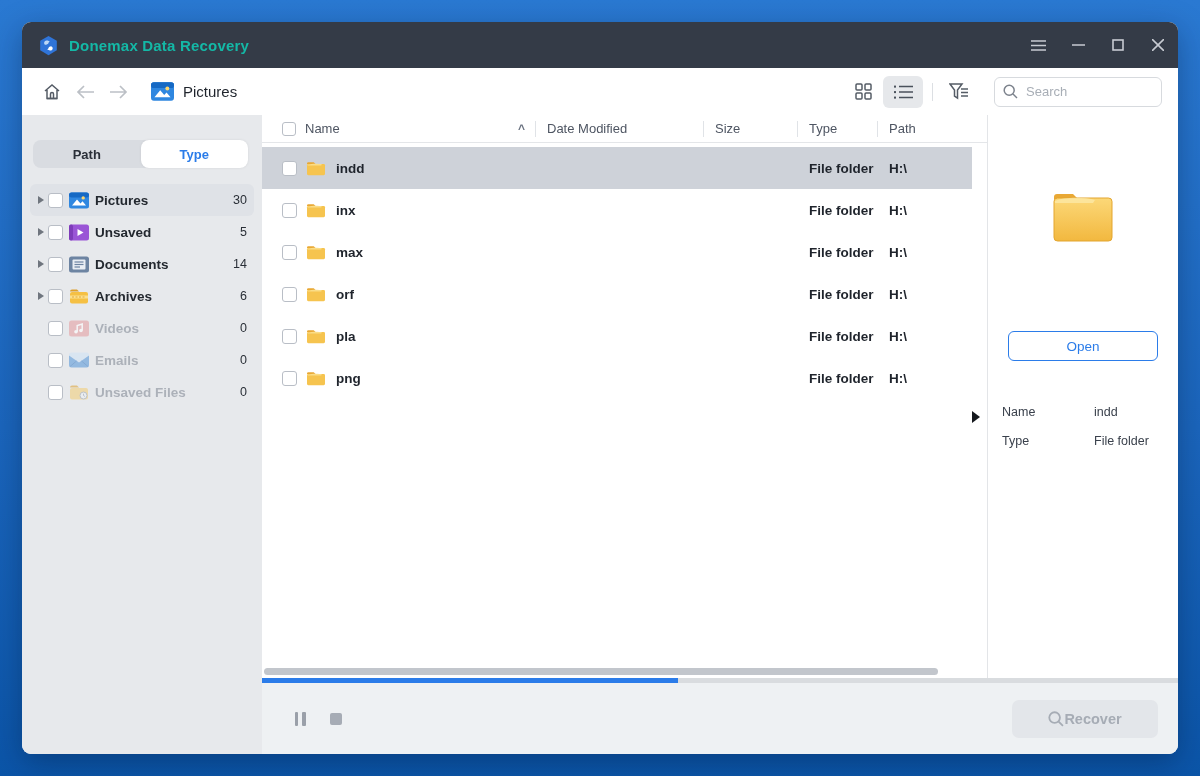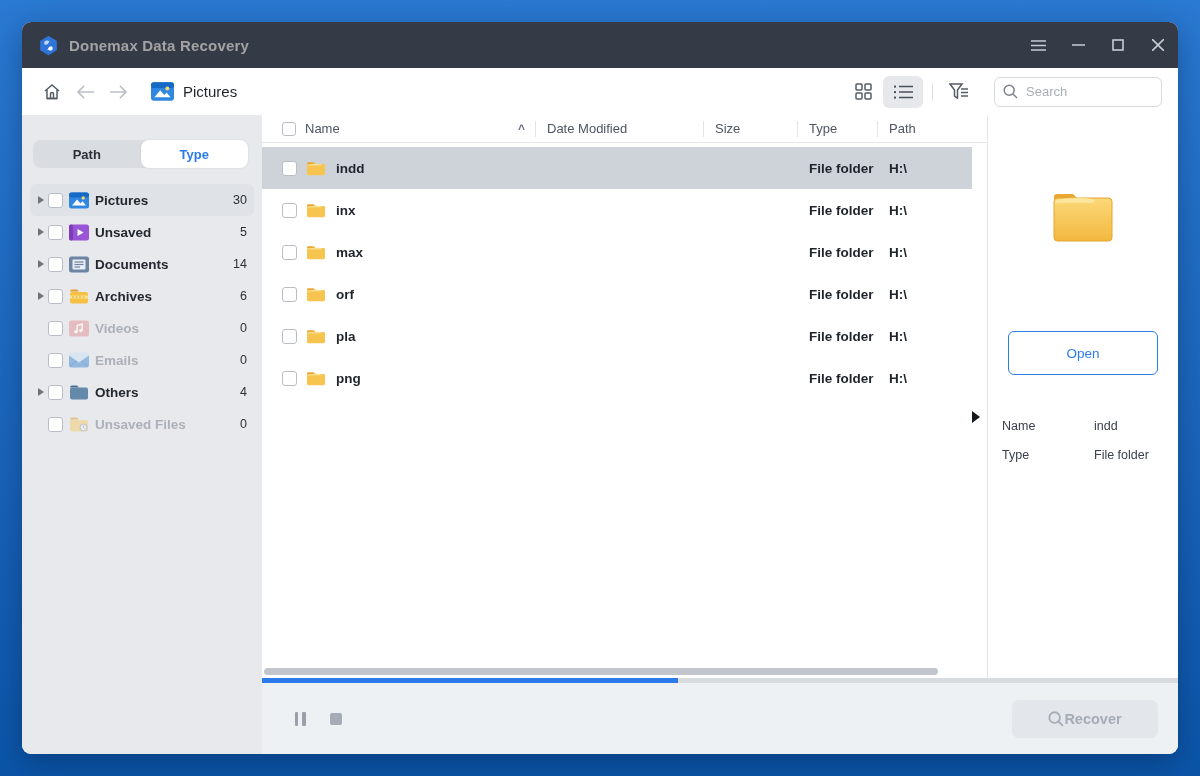--- a/index.html
+++ b/index.html
@@ -7,21 +7,21 @@
     font-family:"Liberation Sans","DejaVu Sans",sans-serif; }
   body { background:linear-gradient(180deg,#2a79d2 0%,#1b66bd 55%,#0b55a8 100%); position:relative; }
 
   .window { position:absolute; left:22px; top:22px; width:1156px; height:732px;
     border-radius:9px; overflow:hidden; background:#fff; display:flex; flex-direction:column;
     box-shadow:0 8px 30px rgba(0,20,50,.35); }
 
   
   .titlebar { height:46px; background:#343b47; display:flex; align-items:center; flex-shrink:0; }
   .app-logo { width:21px; height:21px; margin-left:16px; flex-shrink:0; }
-  .app-title { color:#a3a3a3; font-size:15px; font-weight:bold; margin-left:10px; letter-spacing:.2px; }
+  .app-title { color:#14b8a6; font-size:15px; font-weight:bold; margin-left:10px; letter-spacing:.2px; }
   .tb-spacer { flex:1; }
   .tb-btn { width:40px; height:46px; display:flex; align-items:center; justify-content:center;
     color:#c7cbd2; font-size:15px; cursor:default; }
   .tb-btn svg { display:block; }
 
   
   .toolbar { height:47px; background:#fff; display:flex; align-items:center; padding:0 16px 0 20px; flex-shrink:0; }
   .nav-ic { width:20px; height:20px; margin-right:13px; display:flex; align-items:center; justify-content:center; }
   .crumb { display:flex; align-items:center; margin-left:10px; }
   .crumb-label { font-size:15px; color:#1f242c; margin-left:9px; font-weight:400; }
@@ -80,21 +80,21 @@
   .hscroll { height:14px; display:flex; align-items:center; padding-left:2px; }
   .hthumb { width:674px; height:7px; border-radius:4px; background:#c2c6cc; }
 
   
   .rpanel { flex:1; border-left:1px solid #e3e5e8; background:#fff; position:relative;
     display:flex; flex-direction:column; align-items:center; }
   .collapse-handle { position:absolute; left:-16px; top:293px; width:14px; height:18px;
     display:flex; align-items:center; }
   .tri-black { width:0; height:0; border-left:8px solid #15181d; border-top:6px solid transparent; border-bottom:6px solid transparent; }
   .big-folder { margin-top:74px; }
-  .open-btn { margin-top:86px; width:150px; height:44px; background:#fff; border:1px solid #2b7ce9;
+  .open-btn { margin-top:86px; width:150px; height:30px; background:#fff; border:1px solid #2b7ce9;
     border-radius:6px; color:#2b7ce9; font-size:13.5px; font-family:inherit; display:flex;
     align-items:center; justify-content:center; }
   .meta { margin-top:44px; width:100%; padding-left:14px; }
   .meta-row { display:flex; margin-bottom:15px; font-size:12.5px; }
   .meta-label { width:92px; color:#3a414c; }
   .meta-value { color:#3a414c; }
 
   
   .progress { height:5px; background:#d9dcdf; }
   .progress-fill { height:100%; background:#2b7ce9; }
@@ -314,34 +314,20 @@
             <span class="cbx"></span>
             <span class="side-ic">
               <svg width="20" height="17" viewBox="0 0 20 16">
                 <rect y="1" width="20" height="14" rx="2.5" fill="#4f92d8"></rect>
                 <path d="M0 3 L10 10 L20 3 L20 1.5 a2 2 0 0 0 -2-1.5 H2 a2 2 0 0 0 -2 1.5 Z" fill="#cfe2f6"></path>
                 <path d="M1 14 l6.5-5.5 M19 14 l-6.5-5.5" stroke="#3578c0" stroke-width="1"></path>
               </svg>
             </span>
             <span class="side-label">Emails</span>
             <span class="side-count">0</span>
-          </div>
-          <div class="side-item">
-            <span class="arrow-box">
-              <span class="tri-right"></span>
-            </span>
-            <span class="cbx"></span>
-            <span class="side-ic">
-              <svg width="20" height="17" viewBox="0 0 20 16">
-                <path d="M1 3 a2 2 0 0 1 2-2 h5 l2 2 H1 Z" fill="#4c6f93"></path>
-                <rect x="1" y="3" width="18" height="12" rx="2" fill="#6589ab"></rect>
-              </svg>
-            </span>
-            <span class="side-label">Others</span>
-            <span class="side-count">4</span>
           </div>
           <div class="side-item disabled">
             <span class="arrow-box"></span>
             <span class="cbx"></span>
             <span class="side-ic">
               <svg width="20" height="17" viewBox="0 0 20 16">
                 <path d="M1 3 a2 2 0 0 1 2-2 h5 l2 2 H1 Z" fill="#dda02c"></path>
                 <rect x="1" y="3.5" width="18" height="11.5" rx="2" fill="#f3cd74"></rect>
                 <circle cx="14.5" cy="11" r="3.5" fill="#eef2f5" stroke="#9aa2ac" stroke-width="1"></circle>
                 <path d="M14.5 9.2 V11 l1.4 1" fill="none" stroke="#9aa2ac" stroke-width="1"></path>

